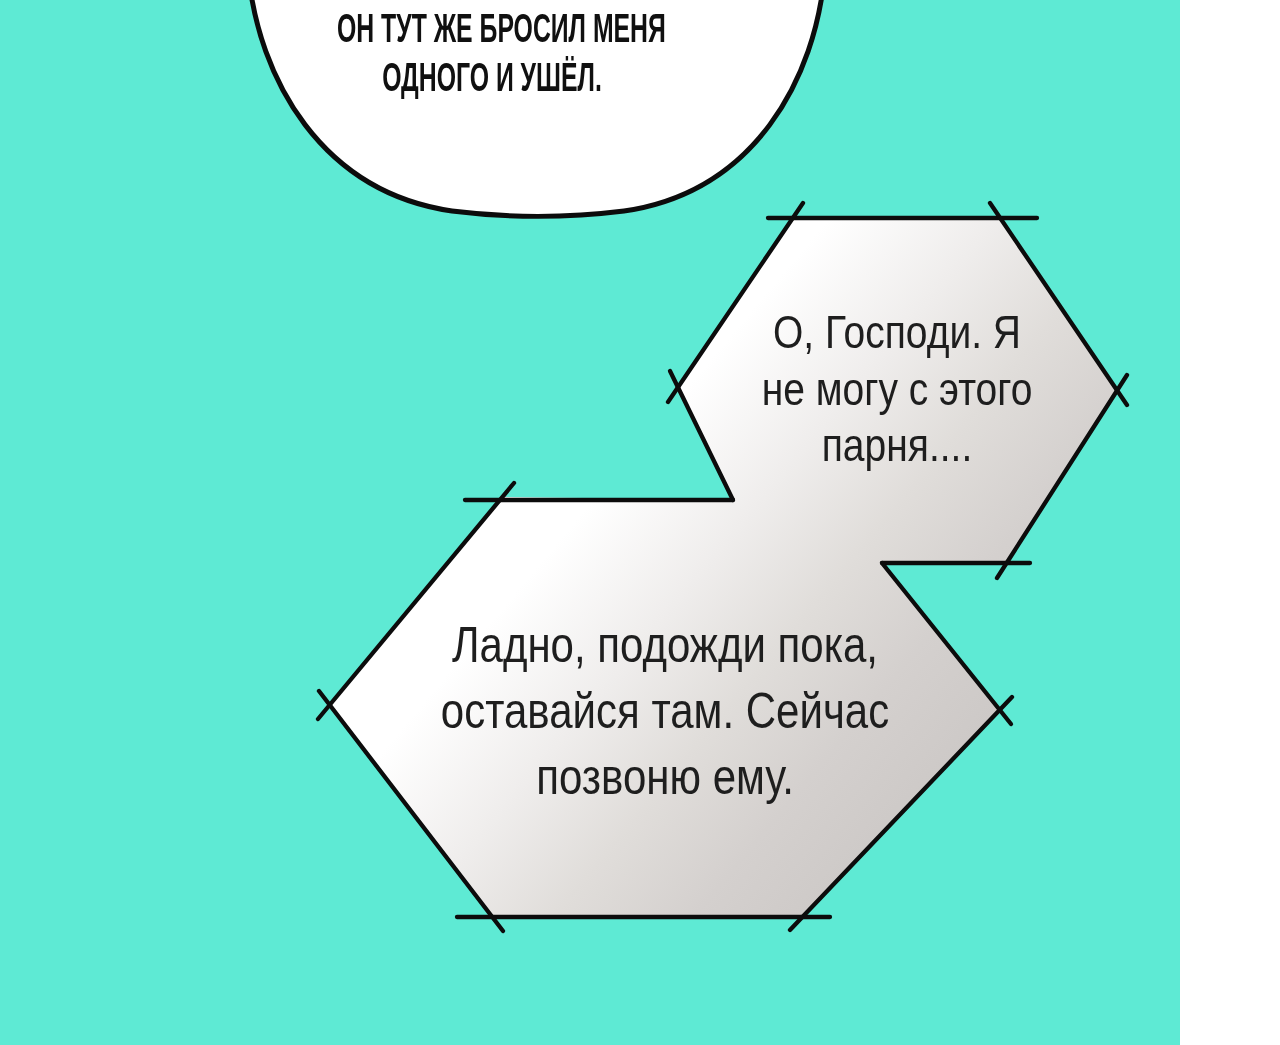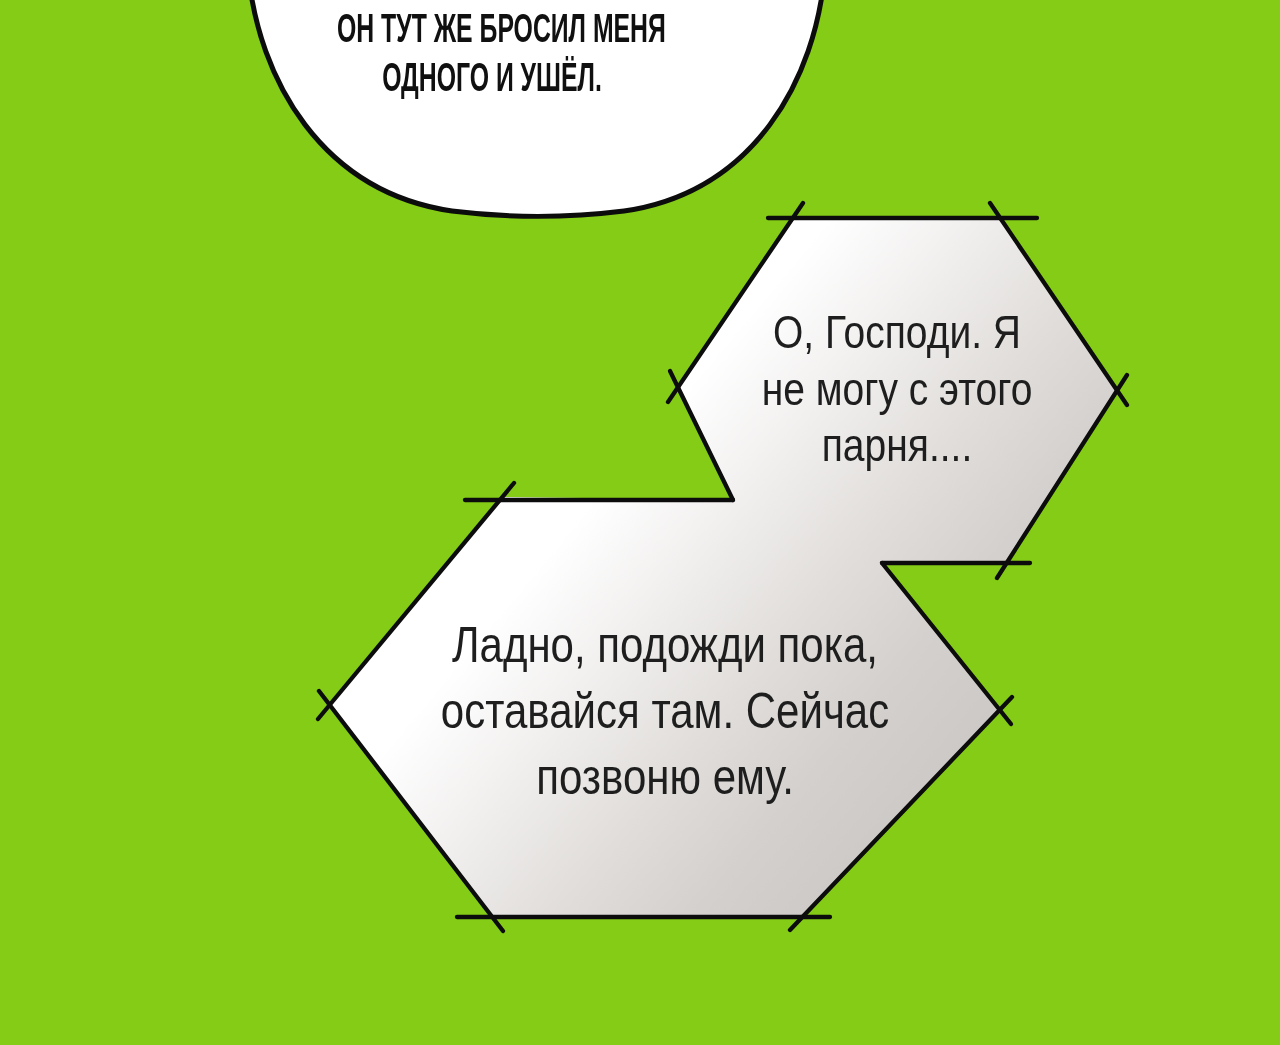--- a/index.html
+++ b/index.html
@@ -2,24 +2,24 @@
 <html><head>
 <meta charset="utf-8">
 <style>
   html, body {
     margin: 0;
     padding: 0;
     background: #ffffff;
   }
   .panel {
     position: relative;
-    width: 1280px;
+    width: 1180px;
     height: 1045px;
     overflow: hidden;
-    background: #84cc16;
+    background: #5eead4;
   }
   .artwork {
     position: absolute;
     left: 0;
     top: 0;
     width: 1280px;
     height: 1045px;
   }
   .speech {
     position: absolute;

